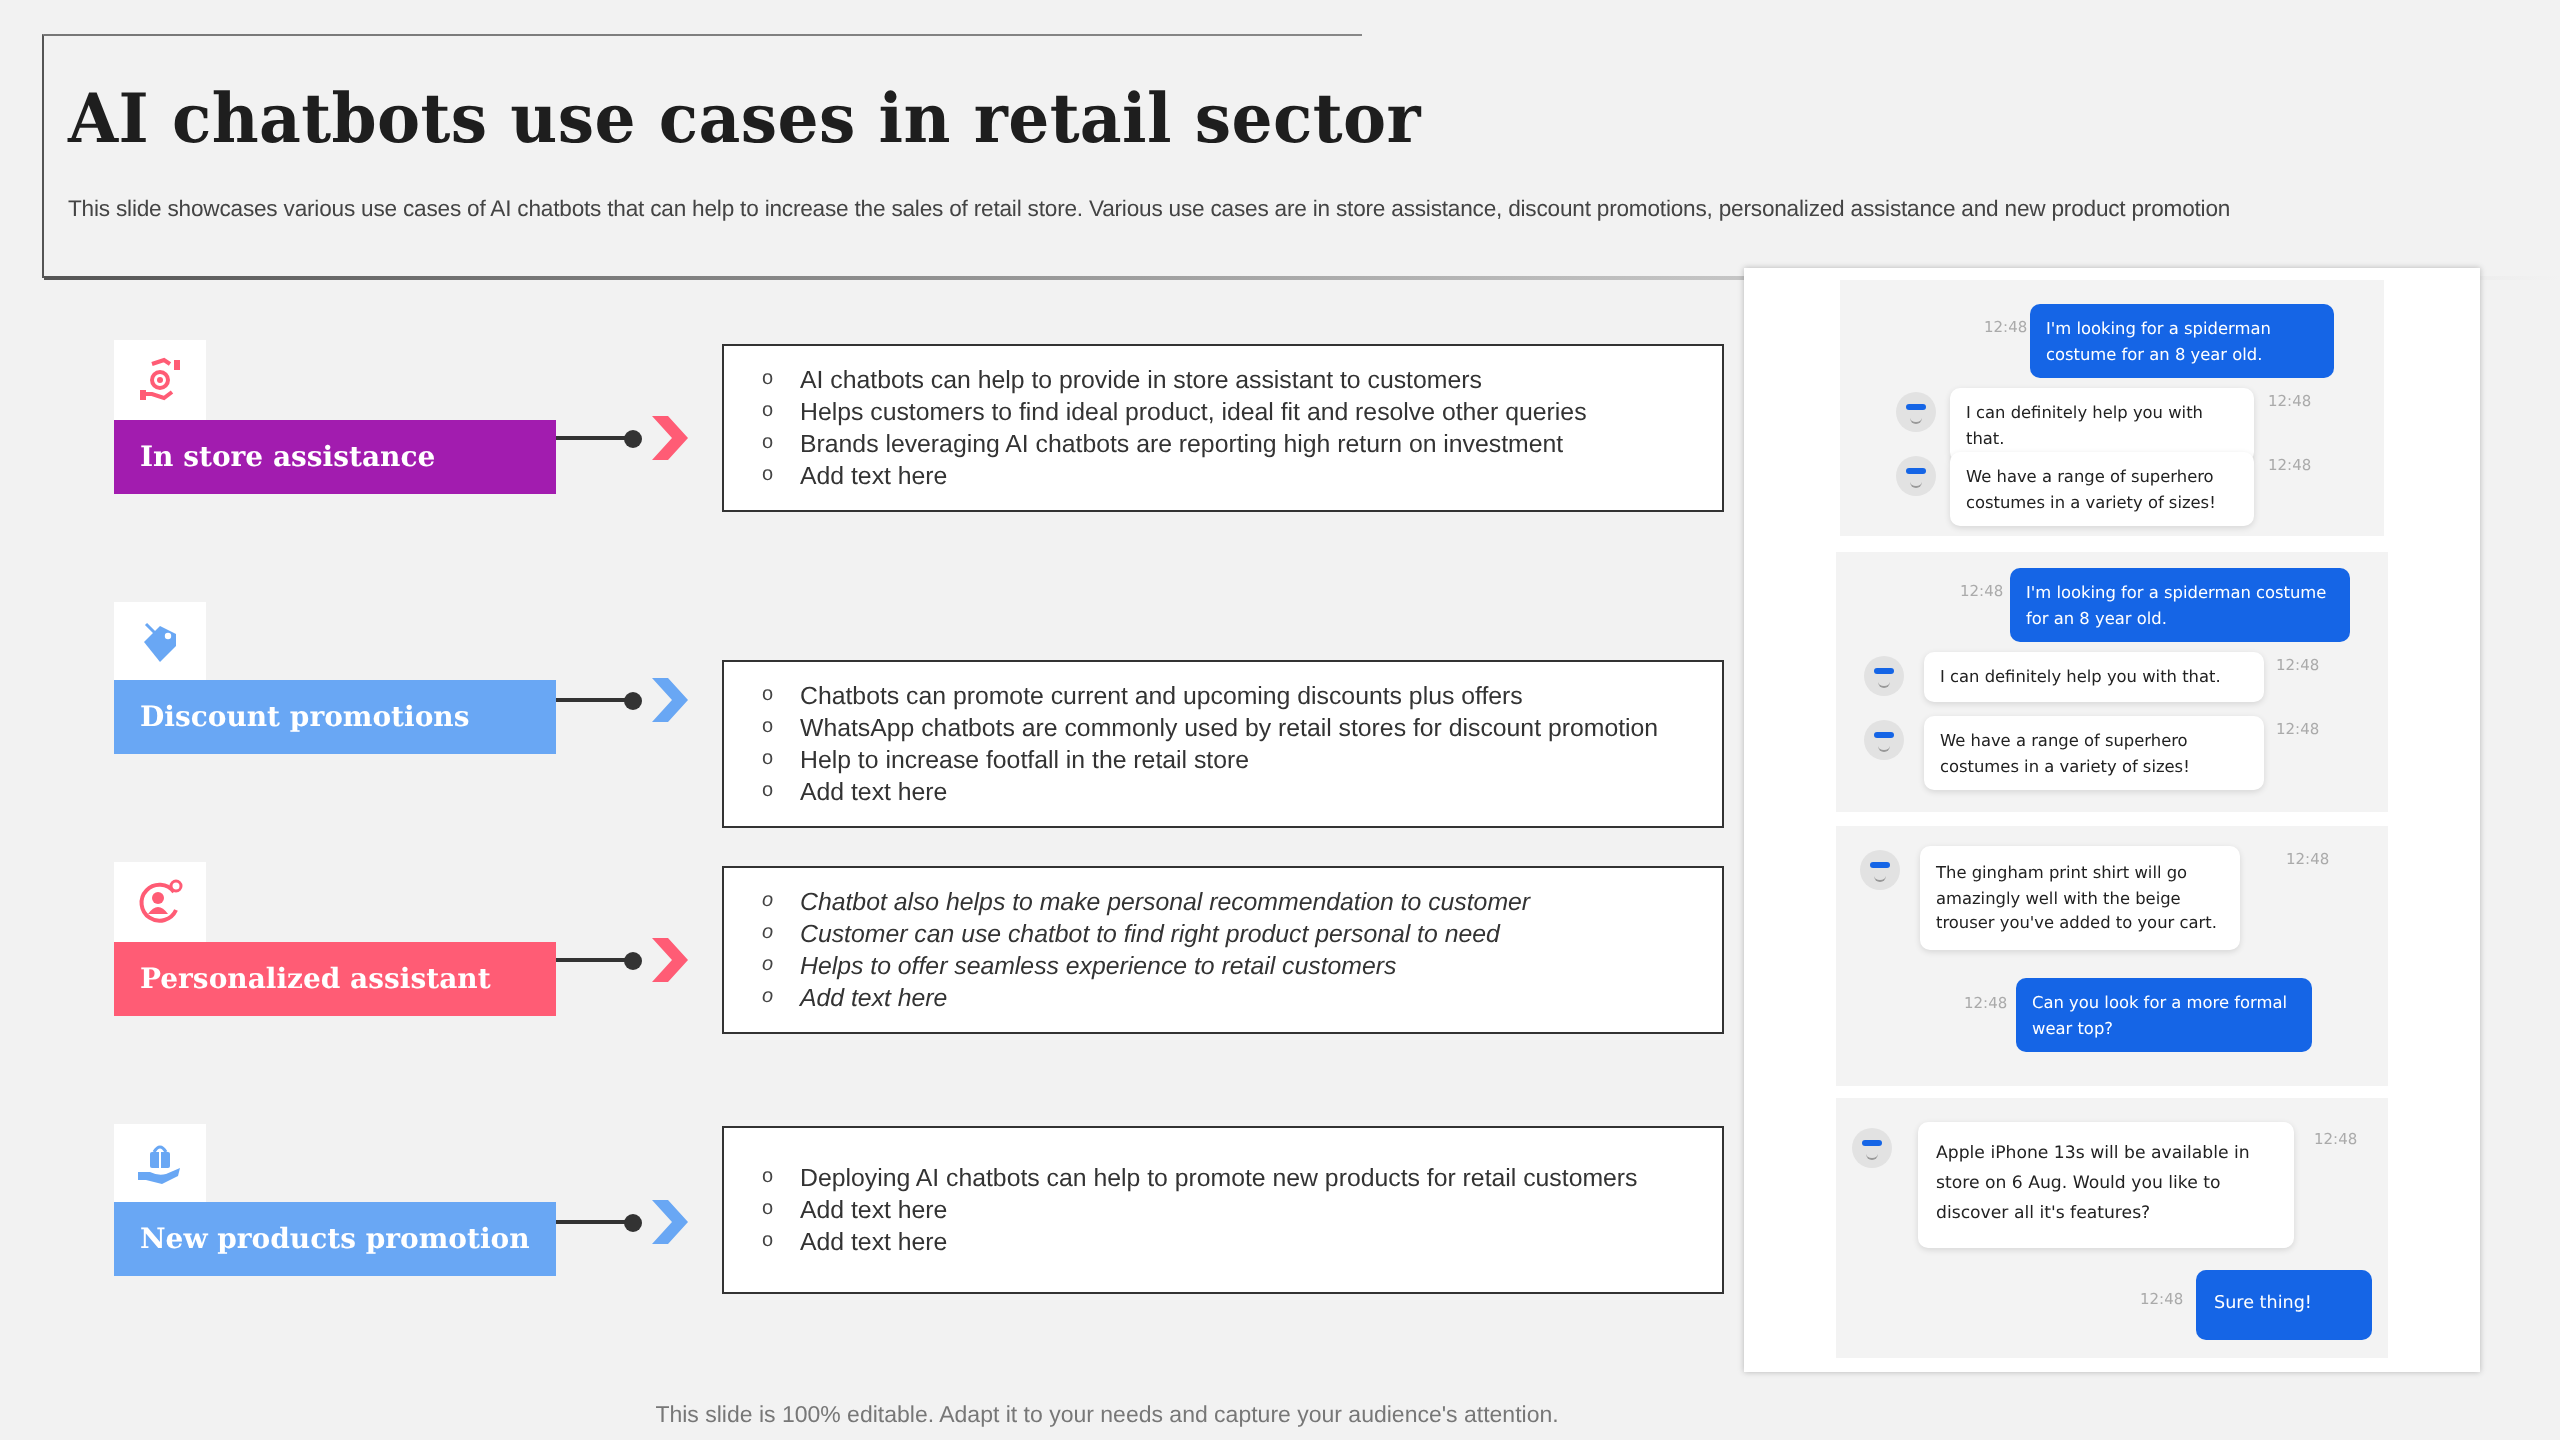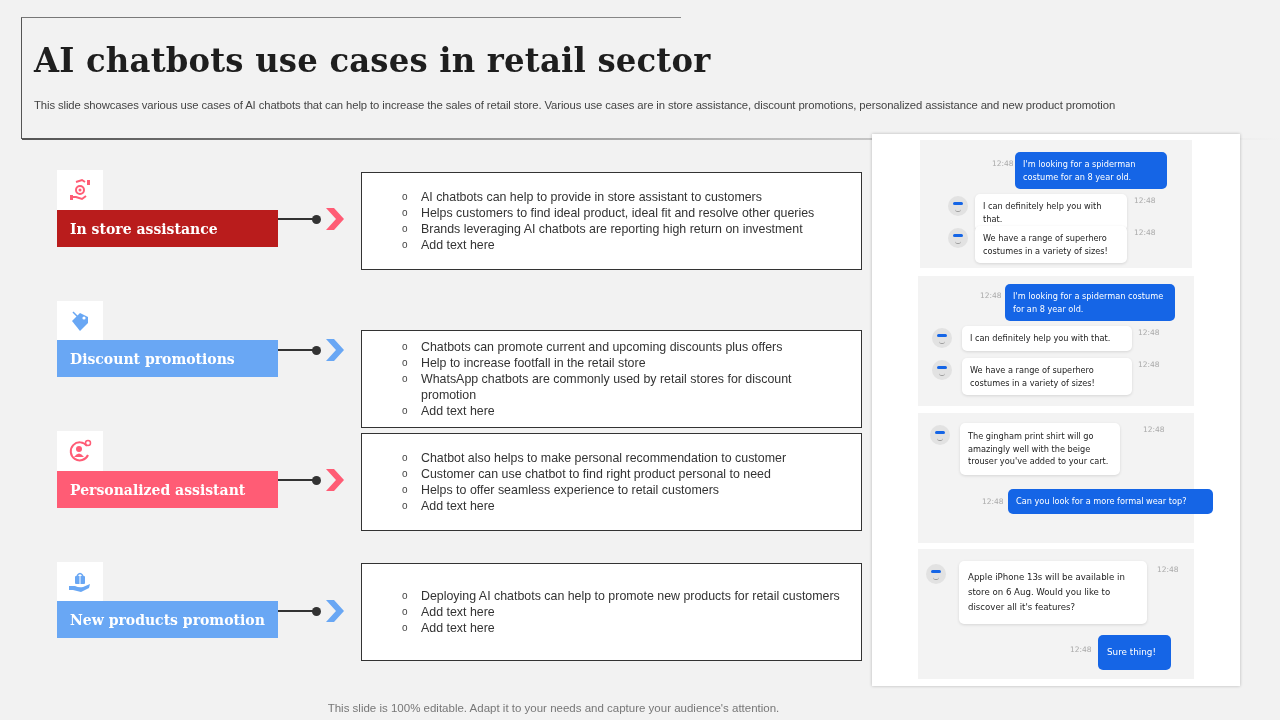--- a/index.html
+++ b/index.html
@@ -38,24 +38,24 @@
   }
   .label-bar {
     position: absolute; left: 57px; width: 221px; height: 37px;
     color: #fff; font-family: "DejaVu Serif", serif; font-weight: bold; font-size: 14px;
     display: flex; align-items: center; padding-left: 13px;
   }
   .connector { position: absolute; left: 278px; height: 2px; width: 38px; background: #333; }
   .dot { position: absolute; left: 312px; width: 9px; height: 9px; border-radius: 50%; background: #333; }
   .chevron { position: absolute; left: 326px; width: 18px; height: 22px; }
   .textbox {
-    position: absolute; left: 361px; width: 501px; height: 98px;
+    position: absolute; left: 361px; width: 501px; height: 84px;
     background: #fff; border: 1.3px solid #333;
     display: flex; flex-direction: column; justify-content: center;
-    padding-left: 40px; padding-right: 20px;
+    padding-left: 19px; padding-right: 20px;
   }
   .textbox ul { list-style: none; }
   .textbox li {
     position: relative; padding-left: 19px; font-size: 12.4px; line-height: 16px; color: #333;
   }
   .textbox li::before {
     content: "o"; position: absolute; left: 0; top: 0; font-size: 10px; color: #444;
   }
   .chat-panel {
     position: absolute; left: 872px; top: 134px; width: 368px; height: 552px;
@@ -95,21 +95,21 @@
   <div class="icon-box" style="top:170px;">
     <svg width="24" height="24" viewBox="0 0 24 24">
       <path d="M8 4 l6 -2 l3 2" stroke="#ff5c75" stroke-width="2" fill="none"></path>
       <circle cx="12" cy="12" r="4" fill="none" stroke="#ff5c75" stroke-width="2"></circle>
       <circle cx="12" cy="12" r="1.5" fill="#ff5c75"></circle>
       <path d="M4 19 l4 0 l6 2 l4 -3" stroke="#ff5c75" stroke-width="2" fill="none"></path>
       <rect x="2" y="17" width="3" height="5" fill="#ff5c75"></rect>
       <rect x="19" y="2" width="3" height="5" fill="#ff5c75"></rect>
     </svg>
   </div>
-  <div class="label-bar" style="top:210px;background:#b91c1c;padding-left:13px;">In store assistance</div>
+  <div class="label-bar" style="top:210px;background:#a21caf;padding-left:13px;">In store assistance</div>
   <div class="connector" style="top:218px;"></div>
   <div class="dot" style="top:215px;"></div>
   <svg class="chevron" style="top:208px;" viewBox="0 0 18 22">
     <polygon points="0,0 8,0 18,11 8,22 0,22 10,11" fill="#ff5c75"></polygon>
   </svg>
   <div class="textbox" style="top:172px;">
     <ul>
       <li>AI chatbots can help to provide  in store assistant to customers</li>
       <li>Helps customers to find ideal product, ideal fit and resolve other queries</li>
       <li>Brands leveraging  AI chatbots are reporting high return on investment</li>
@@ -128,43 +128,43 @@
   </div>
   <div class="label-bar" style="top:340px;background:#69a7f4;">Discount promotions</div>
   <div class="connector" style="top:349px;"></div>
   <div class="dot" style="top:346px;"></div>
   <svg class="chevron" style="top:339px;" viewBox="0 0 18 22">
     <polygon points="0,0 8,0 18,11 8,22 0,22 10,11" fill="#69a7f4"></polygon>
   </svg>
   <div class="textbox" style="top:302px;margin-top:28px;">
     <ul>
       <li>Chatbots can promote current and upcoming discounts plus offers</li>
+      <li>WhatsApp chatbots are commonly used by retail stores for discount promotion</li>
       <li>Help to increase footfall in the retail store</li>
-      <li>WhatsApp chatbots are commonly used by retail stores for discount promotion</li>
       <li>Add text here</li>
     </ul>
   </div>
 </div>
 
 <div>
   <div class="icon-box" style="top:431px;">
     <svg width="26" height="26" viewBox="0 0 26 26">
       <path d="M20 8 A9 9 0 1 0 21 17" stroke="#ff5c75" stroke-width="2" fill="none"></path>
       <circle cx="12" cy="11" r="3" fill="#ff5c75"></circle>
       <path d="M7 19 Q12 12 17 19 Z" fill="#ff5c75"></path>
       <circle cx="21" cy="5" r="2.5" fill="none" stroke="#ff5c75" stroke-width="1.5"></circle>
     </svg>
   </div>
   <div class="label-bar" style="top:471px;background:#ff5c75;text-align:right;">Personalized assistant</div>
   <div class="connector" style="top:479px;"></div>
   <div class="dot" style="top:476px;"></div>
   <svg class="chevron" style="top:469px;" viewBox="0 0 18 22">
     <polygon points="0,0 8,0 18,11 8,22 0,22 10,11" fill="#ff5c75"></polygon>
   </svg>
-  <div class="textbox" style="top:433px;">
+  <div class="textbox" style="top:433px;font-style:italic;">
     <ul>
       <li>Chatbot also helps to make personal recommendation to customer</li>
       <li>Customer can use chatbot to find right product personal to need</li>
       <li>Helps to offer seamless experience to retail customers</li>
       <li>Add text here</li>
     </ul>
   </div>
 </div>
 
 <div>
@@ -213,25 +213,25 @@
     <div class="bot-avatar" style="left:14px;top:84px;"></div>
     <div class="bubble bot" style="left:44px;top:82px;width:170px;">We have a range of superhero costumes in a variety of sizes!</div>
     <span class="ts" style="left:220px;top:84px;">12:48</span>
   </div>
 
   <div class="chat-card" style="left:46px;top:279px;width:276px;height:130px;">
     <div class="bot-avatar" style="left:12px;top:12px;"></div>
     <div class="bubble bot" style="left:42px;top:10px;width:160px;padding:7px 8px;">The gingham print shirt will go amazingly well with the beige trouser you've added to your cart.</div>
     <span class="ts" style="left:225px;top:12px;">12:48</span>
     <span class="ts" style="left:64px;top:84px;">12:48</span>
-    <div class="bubble user" style="left:90px;top:76px;width:205px;">Can you look for a more formal wear top?</div>
+    <div class="bubble user" style="left:90px;top:76px;width:148px;">Can you look for a more formal wear top?</div>
   </div>
 
   <div class="chat-card" style="left:46px;top:415px;width:276px;height:130px;">
     <div class="bot-avatar" style="left:8px;top:15px;"></div>
     <div class="bubble bot" style="left:41px;top:12px;width:188px;padding:9px 9px;font-size:8.6px;line-height:15px;">Apple iPhone 13s will be available in store on 6 Aug. Would you like to discover all it's features?</div>
     <span class="ts" style="left:239px;top:16px;">12:48</span>
     <span class="ts" style="left:152px;top:96px;">12:48</span>
-    <div class="bubble user" style="left:180px;top:86px;width:73px;height:35px;font-size:8.8px;line-height:23px;padding:6px 9px;">Sure thing!</div>
+    <div class="bubble user" style="left:180px;top:86px;width:88px;height:35px;font-size:8.8px;line-height:23px;padding:6px 9px;">Sure thing!</div>
   </div>
 </div>
 
 <div class="footer">This slide is 100% editable. Adapt it to your needs and capture your audience's attention.</div>
 
 </body></html>

